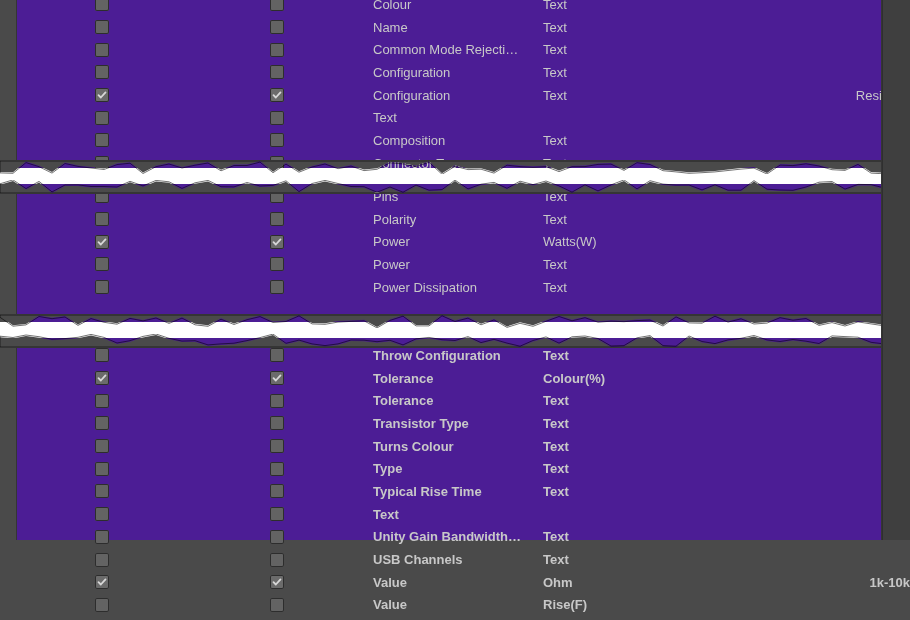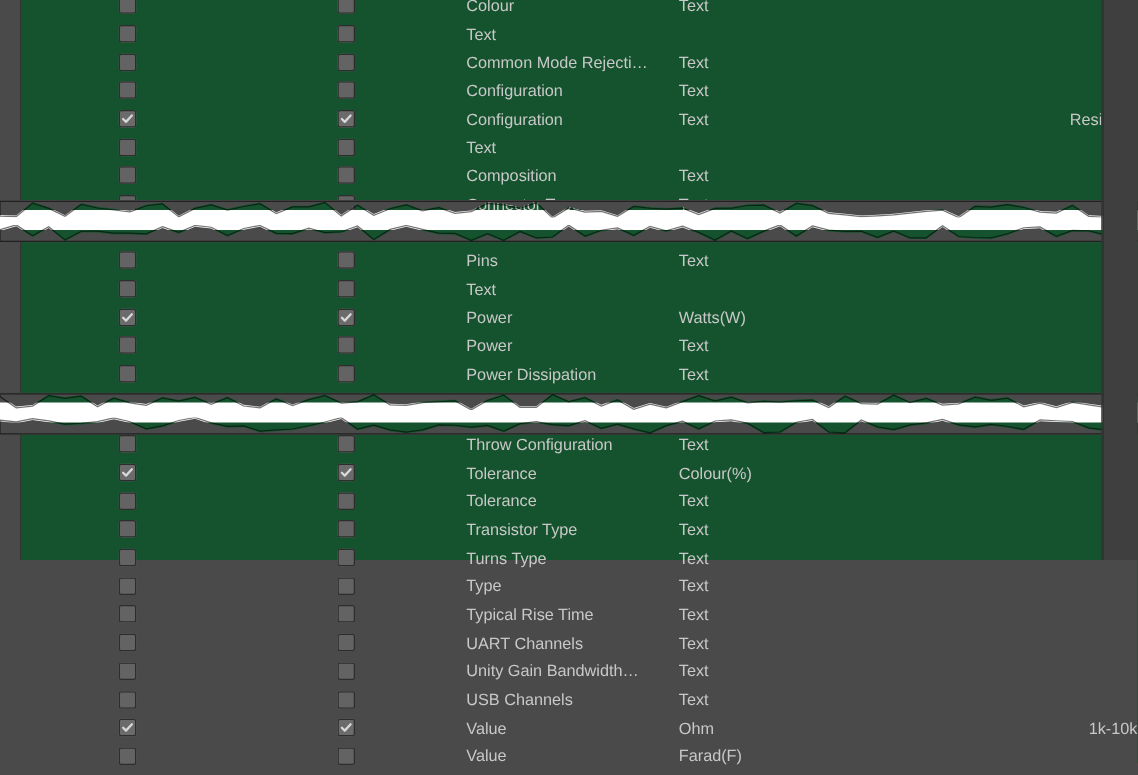--- a/index.html
+++ b/index.html
@@ -6,22 +6,22 @@
   html, body { width: 910px; height: 620px; overflow: hidden; }
   body {
     background: #4a4a4a;
     font-family: "Segoe UI", Tahoma, sans-serif;
     font-size: 13px;
     color: #c8c8c8;
   }
   .panel {
     position: relative;
     width: 910px;
-    height: 448px;
-    background: #14532d;
+    height: 540px;
+    background: #4c1d95;
   }
   .rows {
     position: absolute;
     left: 0; right: 0;
   }
   .row {
     display: flex;
     align-items: center;
     height: 22.7px;
     padding-left: 95px;
@@ -94,20 +94,21 @@
           <div class="cell-type">Text</div>
           <div class="cell-value"></div>
         </div>
         <div class="row">
           <div class="cell-cb1">
             <div class="cb"></div>
           </div>
           <div class="cell-cb2">
             <div class="cb"></div>
           </div>
+          <div class="cell-name">Name</div>
           <div class="cell-type">Text</div>
           <div class="cell-value"></div>
         </div>
         <div class="row">
           <div class="cell-cb1">
             <div class="cb"></div>
           </div>
           <div class="cell-cb2">
             <div class="cb"></div>
           </div>
@@ -171,39 +172,40 @@
             <div class="cb"></div>
           </div>
           <div class="cell-cb2">
             <div class="cb"></div>
           </div>
           <div class="cell-name">Connector Type</div>
           <div class="cell-type">Text</div>
           <div class="cell-value"></div>
         </div>
       </div>
-      <div class="rows" style="top: 197px;">
+      <div class="rows" style="top: 185px;">
         <div class="row">
           <div class="cell-cb1">
             <div class="cb"></div>
           </div>
           <div class="cell-cb2">
             <div class="cb"></div>
           </div>
           <div class="cell-name">Pins</div>
           <div class="cell-type">Text</div>
           <div class="cell-value"></div>
         </div>
         <div class="row">
           <div class="cell-cb1">
             <div class="cb"></div>
           </div>
           <div class="cell-cb2">
             <div class="cb"></div>
           </div>
+          <div class="cell-name">Polarity</div>
           <div class="cell-type">Text</div>
           <div class="cell-value"></div>
         </div>
         <div class="row">
           <div class="cell-cb1">
             <div class="cb checked">
               <svg width="10" height="10" viewBox="0 0 10 10">
                 <path d="M1.5 5.2 L3.8 7.5 L8.5 2.4" stroke="#d8d8d8" stroke-width="1.8" fill="none" stroke-linecap="round" stroke-linejoin="round"></path>
               </svg>
             </div>
@@ -234,21 +236,21 @@
             <div class="cb"></div>
           </div>
           <div class="cell-cb2">
             <div class="cb"></div>
           </div>
           <div class="cell-name">Power Dissipation</div>
           <div class="cell-type">Text</div>
           <div class="cell-value"></div>
         </div>
       </div>
-      <div class="rows" style="top: 344px;">
+      <div class="rows" style="top: 344px; font-weight: bold;">
         <div class="row">
           <div class="cell-cb1">
             <div class="cb"></div>
           </div>
           <div class="cell-cb2">
             <div class="cb"></div>
           </div>
           <div class="cell-name">Throw Configuration</div>
           <div class="cell-type">Text</div>
           <div class="cell-value"></div>
@@ -294,21 +296,21 @@
           <div class="cell-type">Text</div>
           <div class="cell-value"></div>
         </div>
         <div class="row">
           <div class="cell-cb1">
             <div class="cb"></div>
           </div>
           <div class="cell-cb2">
             <div class="cb"></div>
           </div>
-          <div class="cell-name">Turns Type</div>
+          <div class="cell-name">Turns Colour</div>
           <div class="cell-type">Text</div>
           <div class="cell-value"></div>
         </div>
         <div class="row">
           <div class="cell-cb1">
             <div class="cb"></div>
           </div>
           <div class="cell-cb2">
             <div class="cb"></div>
           </div>
@@ -327,21 +329,20 @@
           <div class="cell-type">Text</div>
           <div class="cell-value"></div>
         </div>
         <div class="row">
           <div class="cell-cb1">
             <div class="cb"></div>
           </div>
           <div class="cell-cb2">
             <div class="cb"></div>
           </div>
-          <div class="cell-name">UART Channels</div>
           <div class="cell-type">Text</div>
           <div class="cell-value"></div>
         </div>
         <div class="row">
           <div class="cell-cb1">
             <div class="cb"></div>
           </div>
           <div class="cell-cb2">
             <div class="cb"></div>
           </div>
@@ -380,21 +381,21 @@
           <div class="cell-value">1k-10k</div>
         </div>
         <div class="row">
           <div class="cell-cb1">
             <div class="cb"></div>
           </div>
           <div class="cell-cb2">
             <div class="cb"></div>
           </div>
           <div class="cell-name">Value</div>
-          <div class="cell-type">Farad(F)</div>
+          <div class="cell-type">Rise(F)</div>
           <div class="cell-value"></div>
         </div>
       </div>
     </div>
 
   <div id="tears">
       <div class="tear-zone" style="top: 160px; height: 34px;">
         <div class="tear-white" style="top: 8px; height: 16px;"></div>
         <div class="tear-edge" style="top: 0px;">
           <svg width="910" height="14" viewBox="0 0 910 14">

